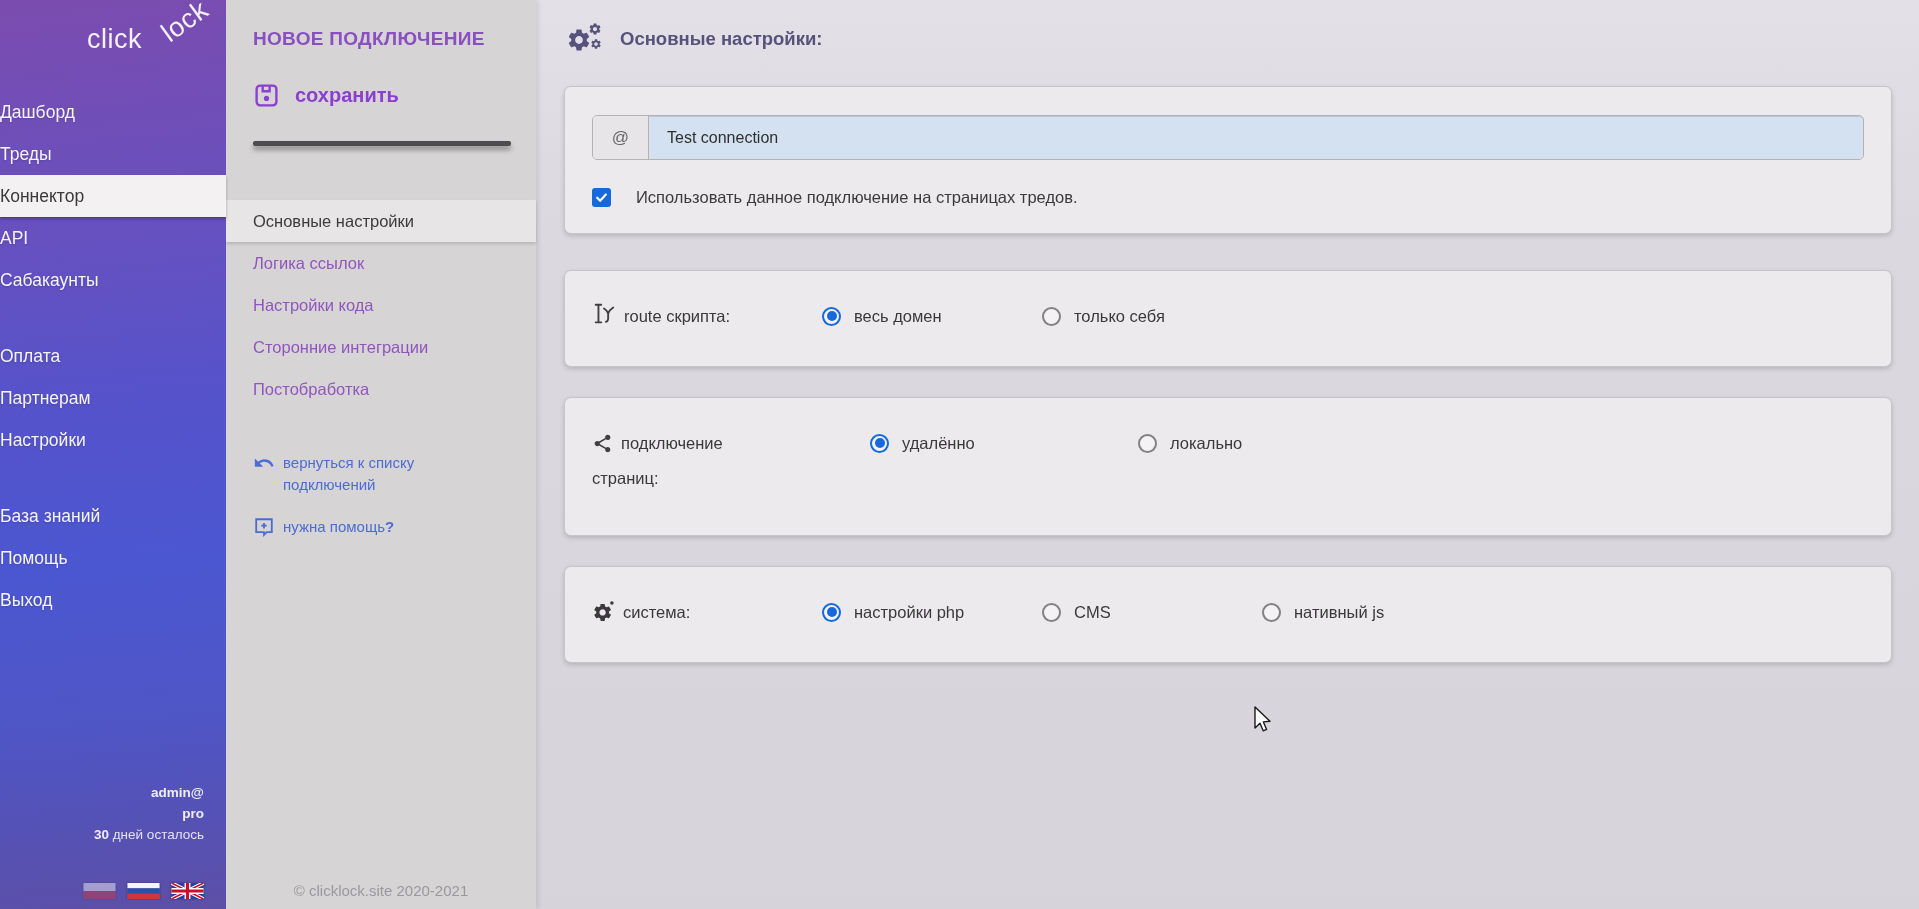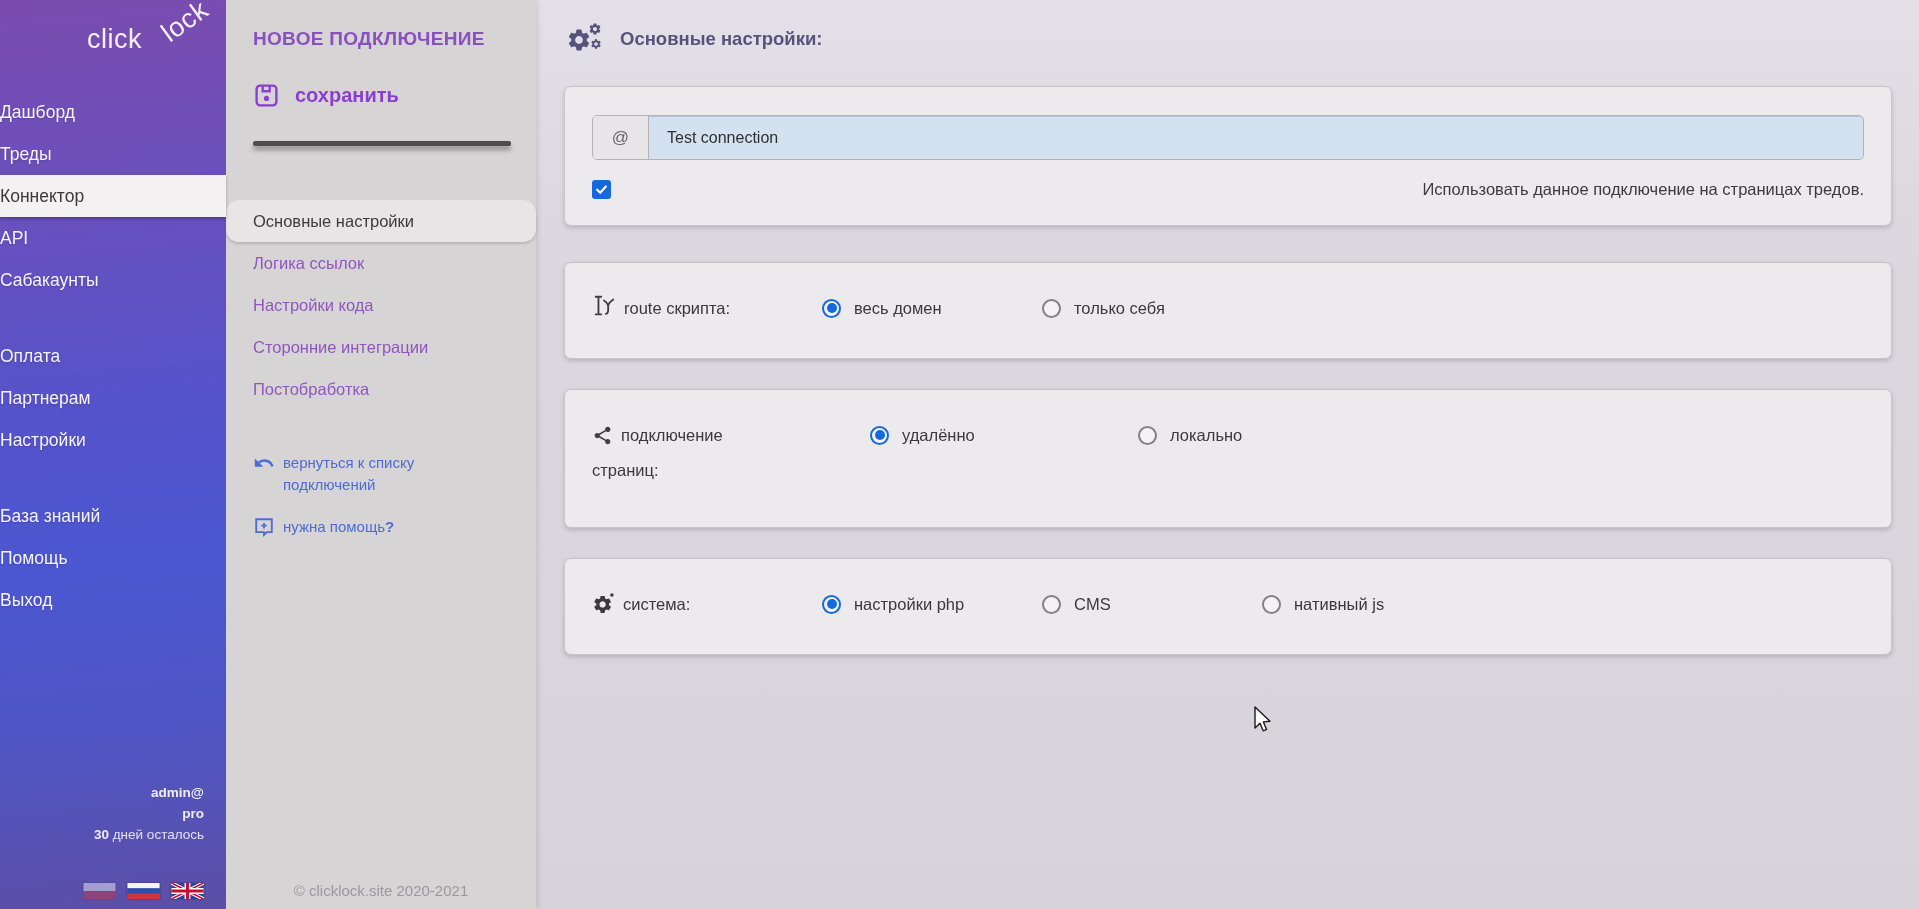--- a/index.html
+++ b/index.html
@@ -36,21 +36,21 @@
   .panel { width:310px; flex:0 0 310px; height:100%; background:#d6d4d5; position:relative;
            box-shadow:2px 0 5px rgba(0,0,0,.10); z-index:2; }
   .panel-title { margin:28px 0 0 27px; font-size:19px; font-weight:bold; color:#8a4fc0; letter-spacing:.3px; }
   .save-btn { margin:32px 0 0 27px; display:flex; align-items:center; gap:15px; cursor:pointer; width:180px; }
   .save-btn .label { font-size:20px; font-weight:bold; color:#8b3fd0; }
   .divider { width:258px; height:5px; margin:32px 0 0 27px; background:#4d4c4e;
              border-radius:2px; box-shadow:0 4px 5px rgba(0,0,0,.35); }
   .panel-menu { margin-top:54px; }
   .panel-item { height:42px; line-height:42px; padding-left:27px; font-size:16.5px;
                 color:#9156be; cursor:pointer; }
-  .panel-item.active { background:#e7e5e6; color:#3c3c3c; box-shadow:0 2px 3px rgba(0,0,0,.15);border-radius:13px; }
+  .panel-item.active { background:#e7e5e6; color:#3c3c3c; box-shadow:0 2px 3px rgba(0,0,0,.15); }
   .panel-links { margin:42px 0 0 27px; }
   .plink { display:flex; gap:8px; color:#4c6cd3; font-size:15px; line-height:22px; cursor:pointer; }
   .plink + .plink { margin-top:20px; }
   .plink .q { font-weight:bold; }
   .panel-footer { position:absolute; bottom:10px; left:0; width:100%; text-align:center;
                   color:#9a989b; font-size:15px; }
 
   
   .main { flex:1 1 auto; height:100%; position:relative;
           background:linear-gradient(180deg,#e3e0e7 0%,#dbd8df 25%,#d6d3da 100%); }
@@ -63,21 +63,21 @@
   .card { background:#eceaec; border:1px solid #c7c5c9; border-radius:7px;
           box-shadow:0 2px 4px rgba(60,60,75,.22); }
   .card-connection { margin-top:30px; padding:28px 27px 26px 27px; }
   .input-group { display:flex; height:45px; border:1px solid #b4b2b5; border-radius:5px;
                  overflow:hidden; background:#e7e5e7; }
   .input-addon { width:56px; display:flex; align-items:center; justify-content:center;
                  font-size:17px; color:#666; border-right:1px solid #b4b2b5; background:#e7e5e7; }
   .name-input { flex:1; border:none; outline:none; background:#d3e1f0; font-size:16px;
                 color:#2f2f2f; padding:0 18px; font-family:inherit; border-radius:0 4px 4px 0;
                 box-shadow:inset 0 1px 0 #b5c8db; }
-  .check-row { margin-top:20px; display:flex; align-items:center; gap:3px;justify-content:space-between; }
+  .check-row { margin-top:28px; display:flex; align-items:center; gap:25px; }
   .checkbox { width:19px; height:19px; background:#1668dd; border-radius:3px; display:flex;
               align-items:center; justify-content:center; cursor:pointer; flex:0 0 19px; }
   .check-label { font-size:16.5px; color:#3b3b3b; }
 
   .card-row { margin-top:30px; padding:30px 27px; display:flex; align-items:flex-start; }
   .card-row.first-setting { margin-top:36px; }
   .row-label { width:230px; flex:0 0 230px; font-size:16.5px; color:#3a3a3a; line-height:30px; }
   .row-label .icon { display:inline-block; vertical-align:-5px; margin-right:8px; }
   .row-label.wrap { width:230px; }
   .row-label.wrap .wrap-box { width:155px; }

